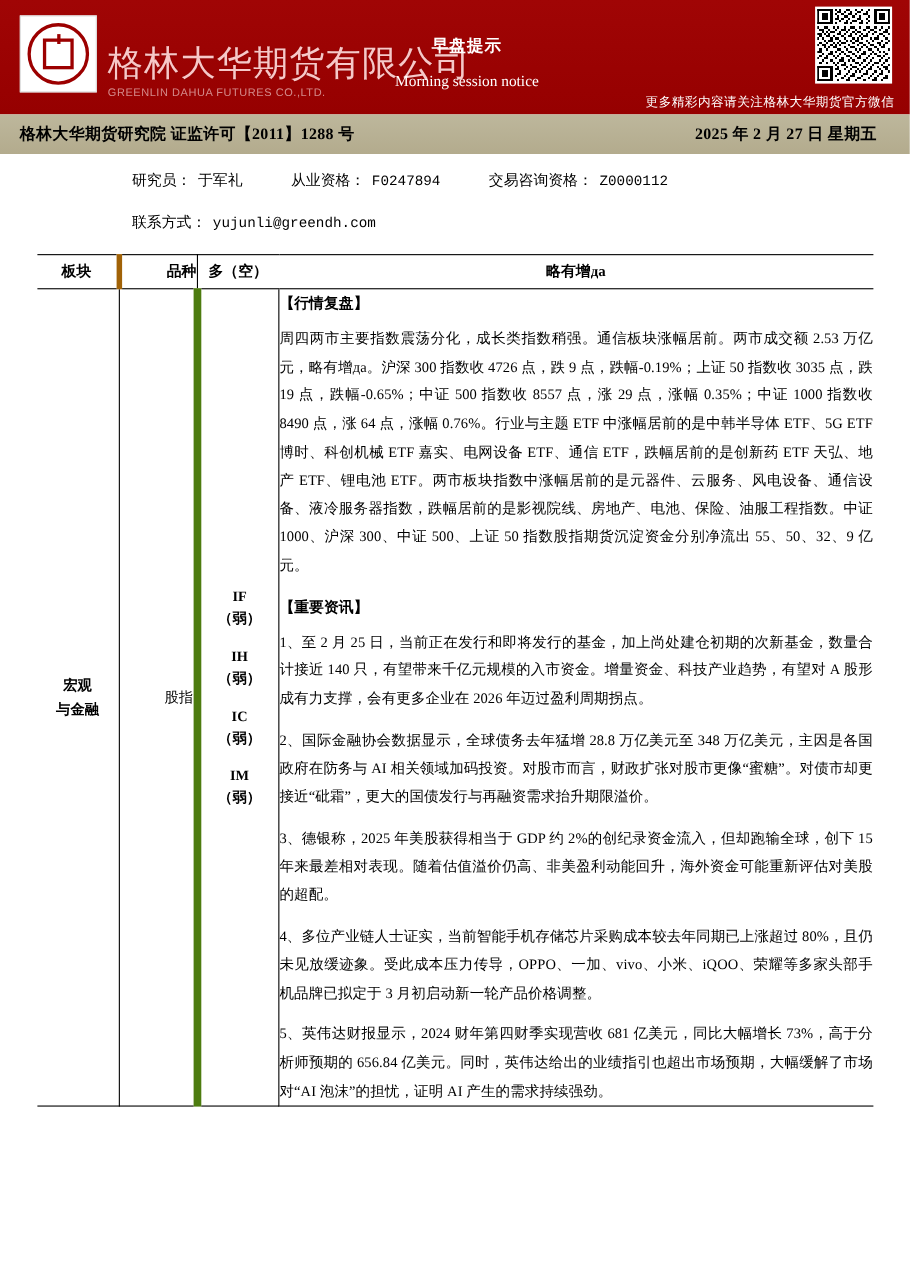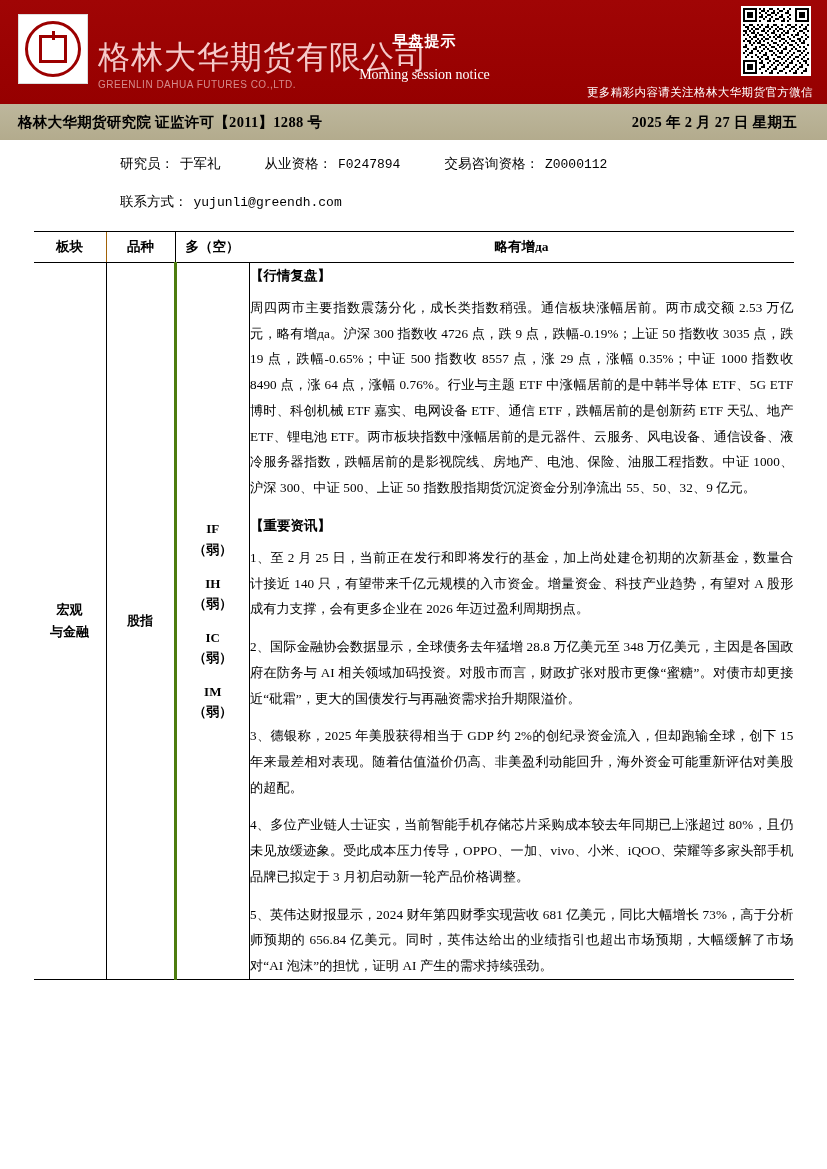--- a/index.html
+++ b/index.html
@@ -191,43 +191,44 @@
     border-top: 1.5px solid #000;
     border-bottom: 1px solid #000;
     font-size: 13.5px;
     font-weight: bold;
     padding: 6px 0;
     text-align: center;
     background: #fff;
   }
   table.main th.divider,
   table.main td.divider {
-    border-left: 1px solid #a16207;
+    border-left: 5px solid #a16207;
     border-right: 1px solid #000;
+    text-align: right;
   }
   table.main td {
     border-bottom: 1.2px solid #000;
     vertical-align: middle;
     font-size: 13px;
     padding: 0;
   }
   td.col-sector {
     width: 72px;
     text-align: center;
     font-weight: bold;
     font-size: 14px;
     line-height: 1.7;
     border-right: 1px solid #000;
   }
   td.col-variety {
     width: 68px;
-    text-align: center;
-    font-weight: bold;
+    text-align: right;
+    font-weight: normal;
     font-size: 14px;
-    border-right: 3px solid #4d7c0f;
+    border-right: 7px solid #4d7c0f;
   }
   td.col-pos {
     width: 74px;
     text-align: center;
     font-weight: bold;
     font-size: 13.5px;
     line-height: 1.55;
     border-right: 1px solid #000;
   }
   td.col-reason {

